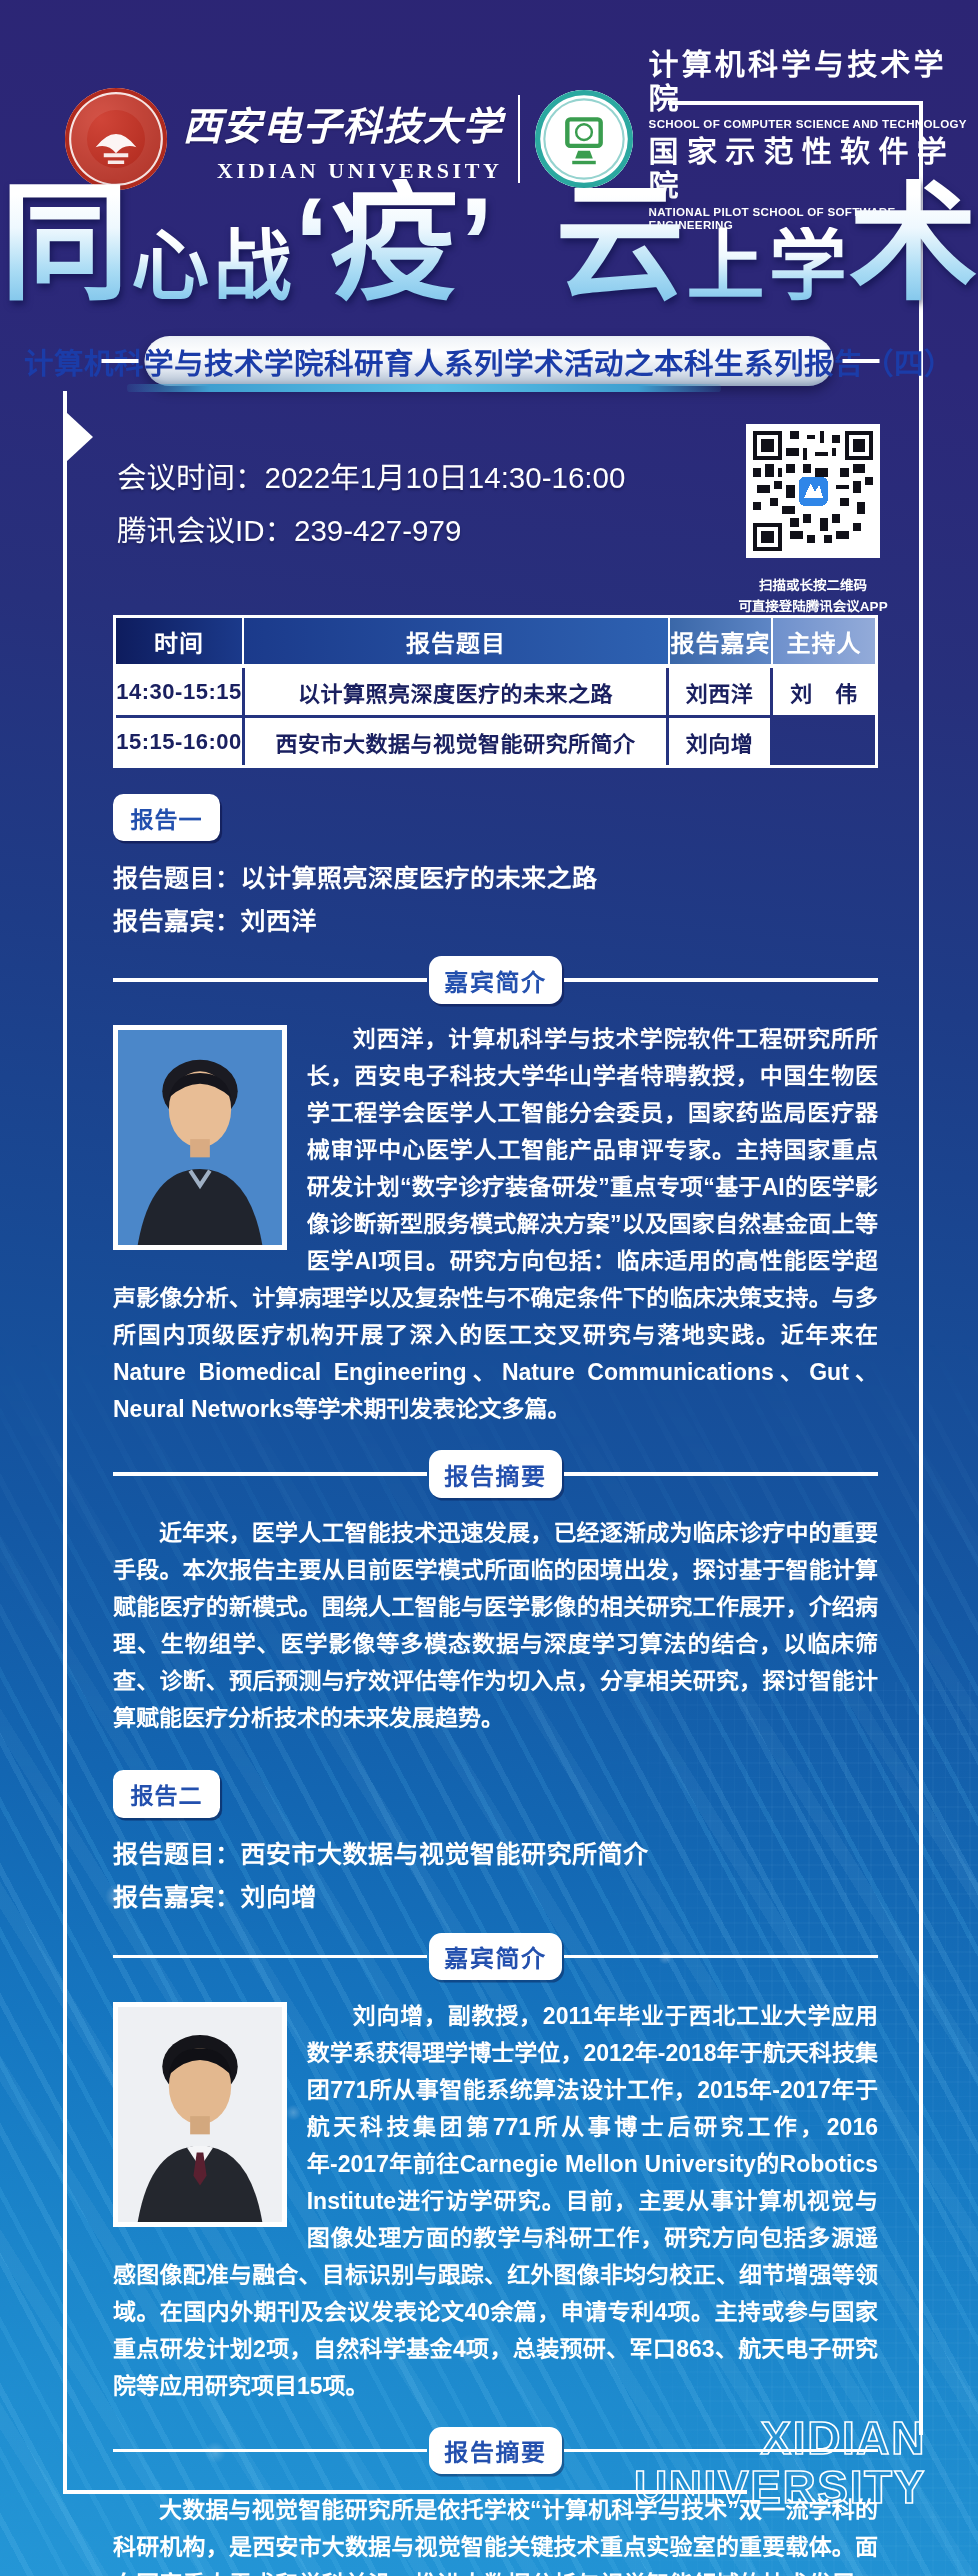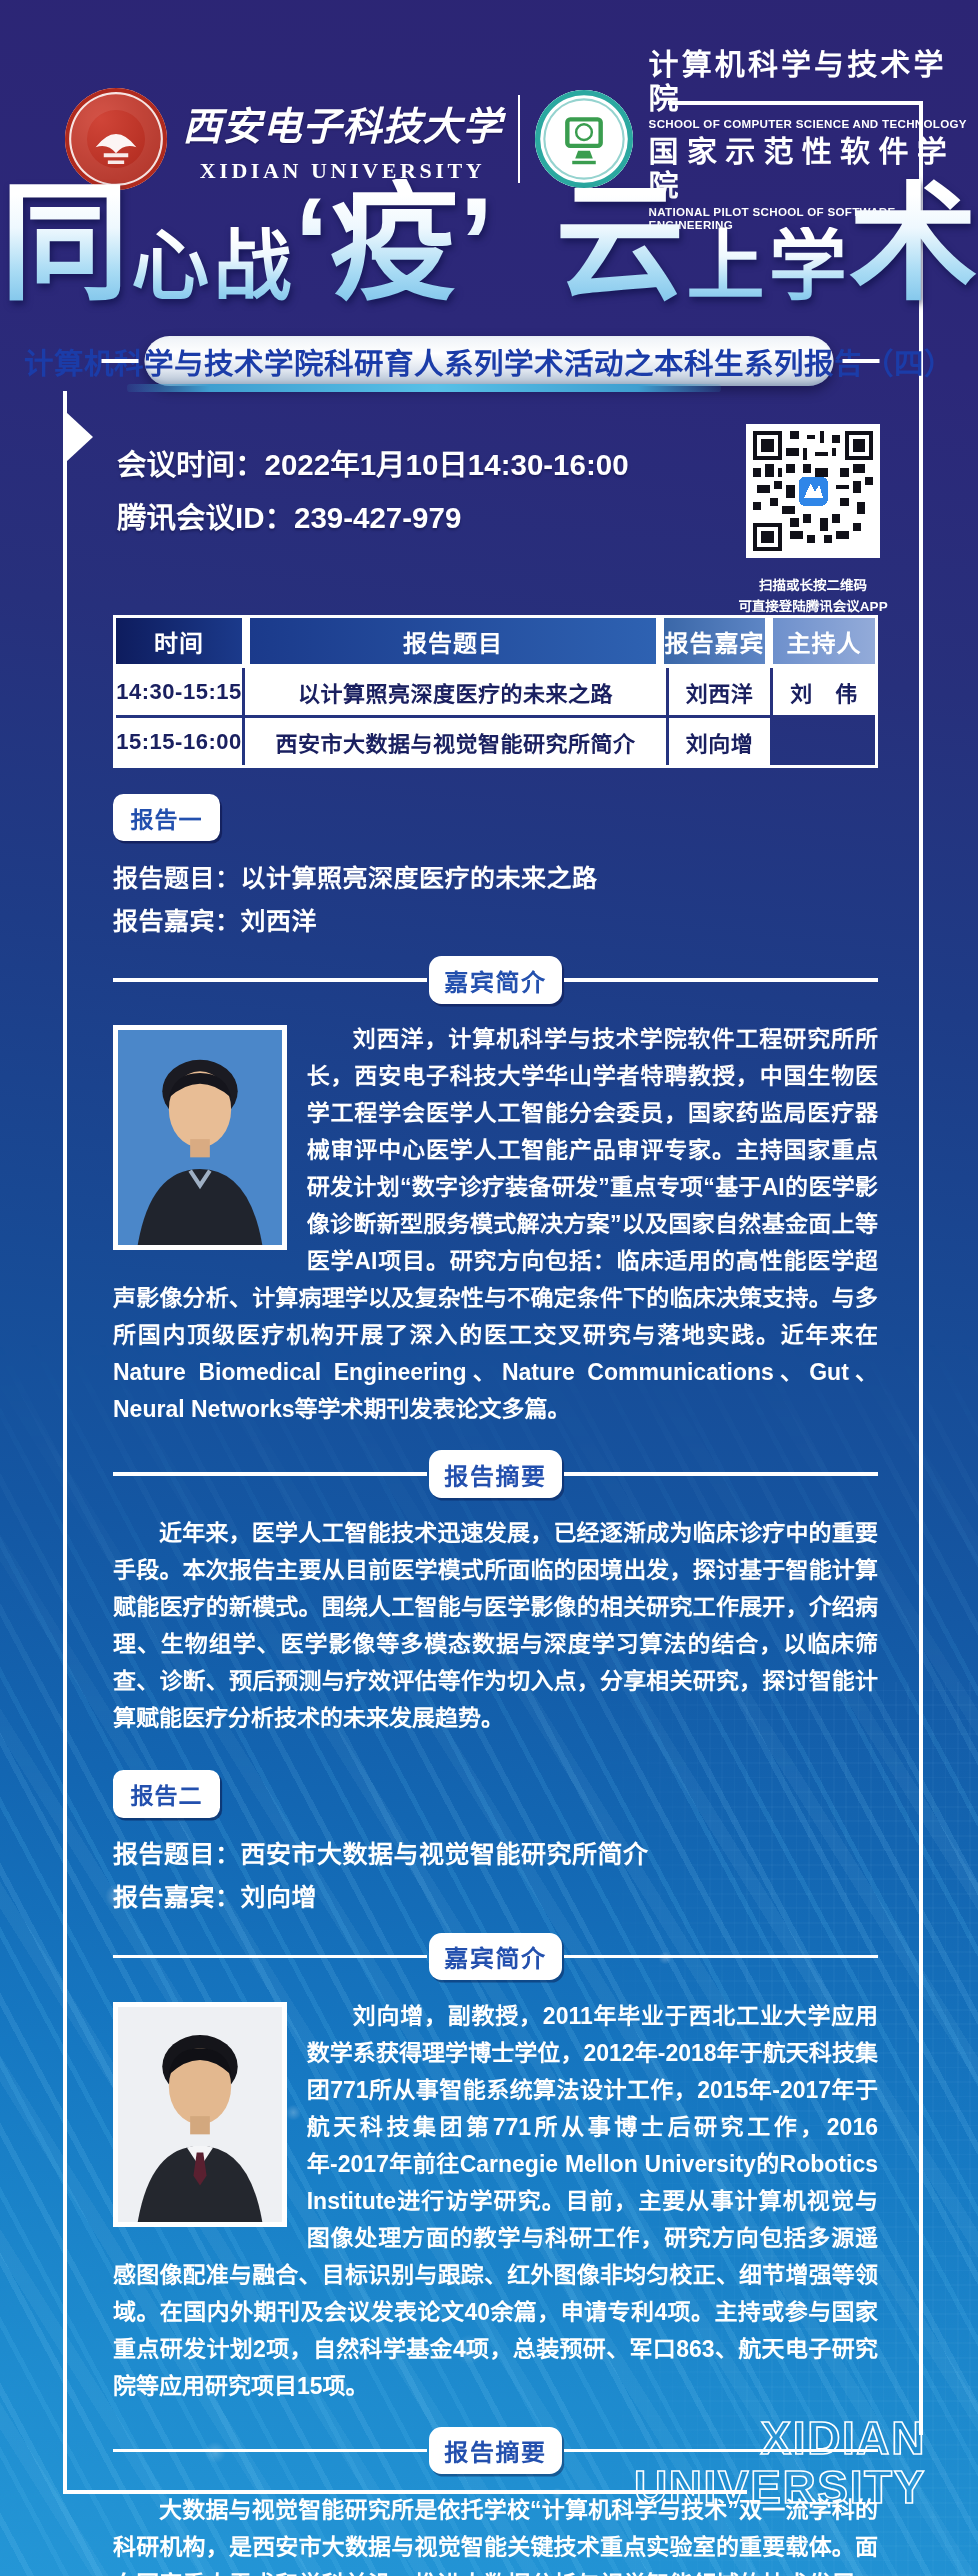--- a/index.html
+++ b/index.html
@@ -43,21 +43,21 @@
   .f-left{left:63px;top:391px;width:3.6px;height:2103px;}
   .f-bottom{left:63px;top:2490px;width:684px;height:3.6px;}
   .f-arrow{position:absolute;left:66px;top:412px;width:0;height:0;background:none;
     border-left:27px solid #fff;border-top:25px solid transparent;border-bottom:25px solid transparent;}
   
   .header{position:absolute;top:48px;left:65px;display:flex;align-items:center;gap:15.5px;color:#fff;}
   .seal{width:102px;height:102px;border-radius:50%;flex:none;position:relative;
     background:radial-gradient(circle at 35% 30%,#d04538,#b02a1e 70%);
     box-shadow:inset 0 0 0 4.1px #b02a1e, inset 0 0 0 6.2px rgba(255,255,255,.85), inset 0 0 0 22px rgba(255,255,255,.08);}
   .seal svg{position:absolute;inset:0;}
-  .uni-name{display:flex;flex-direction:column;align-items:center;gap:7px;}
+  .uni-name{display:flex;flex-direction:column;align-items:flex-end;gap:7px;}
   .uni-script{font-family:"DejaVu Serif","Liberation Serif",serif;font-style:italic;font-weight:bold;
     font-size:39px;letter-spacing:1px;white-space:nowrap;text-shadow:0 1px 2.1px rgba(0,0,40,.4);}
   .uni-en{font-family:"Liberation Serif","DejaVu Serif",serif;font-weight:bold;font-size:22px;letter-spacing:3.6px;}
   .logo-div{width:1.6px;height:88px;background:#fff;flex:none;}
   .emblem{width:98px;height:98px;border-radius:50%;flex:none;position:relative;background:#fff;
     box-shadow:inset 0 0 0 5.2px #2ba8a0, inset 0 0 0 8.3px #fff, inset 0 0 0 10.4px rgba(43,168,160,.5);}
   .emblem svg{position:absolute;inset:0;}
   .school-names{display:flex;flex-direction:column;line-height:1.12;}
   .school-cn{font-size:30px;font-weight:bold;letter-spacing:3.1px;}
   .school-cn.sp{letter-spacing:8.3px;}
@@ -76,29 +76,29 @@
   .banner{position:absolute;top:336px;left:50%;transform:translateX(-50%);width:689px;height:50px;
     border-radius:28px;display:flex;align-items:center;justify-content:center;
     background:linear-gradient(180deg,#eef2f7 0%,#ffffff 35%,#dde4ee 70%,#a9b9cc 100%);
     box-shadow:0 5.2px 11.4px rgba(0,0,25,.38), inset 0 -2.6px 4.1px rgba(120,140,170,.45);}
   .banner::before,.banner::after{content:"";position:absolute;top:calc(50% - 2.1px);width:37px;height:4.1px;background:#fff;}
   .banner::before{left:-43px;} .banner::after{right:-46px;}
   .banner-text{font-size:29.5px;font-weight:bold;color:#1b3ca8;letter-spacing:0.5px;white-space:nowrap;}
   .banner-bar{position:absolute;top:384px;left:127px;width:594px;height:8.3px;border-radius:3.1px;
     background:linear-gradient(90deg,rgba(46,127,180,.15),#3f9fd0 14%,#58c0e7 52%,#3f9fd0 86%,rgba(46,127,180,.15));}
   
-  .meeting{position:absolute;left:117px;top:438px;color:#fff;font-weight:bold;font-size:29.5px;line-height:53px;
+  .meeting{position:absolute;left:117px;top:451px;color:#fff;font-weight:normal;font-size:29.5px;line-height:53px;
     text-shadow:0 1.6px 2.6px rgba(0,0,40,.35);white-space:nowrap;}
   .qr-wrap{position:absolute;left:746px;top:424px;width:134px;display:flex;flex-direction:column;align-items:center;}
   .qr-box{width:134px;height:134px;background:#fff;padding:6.7px;box-sizing:border-box;}
   .qr-box svg{width:100%;height:100%;display:block;}
   .qr-cap{margin-top:17px;color:#fff;font-size:13.5px;font-weight:bold;line-height:21px;text-align:center;white-space:nowrap;}
   
   .schedule{position:absolute;left:113px;top:615px;width:765px;border:3.6px solid #fff;box-sizing:border-box;}
-  .sched-head{display:grid;grid-template-columns:126px 1fr 101px 102px;column-gap:8px;background:#fff;
+  .sched-head{display:grid;grid-template-columns:126px 1fr 101px 102px;column-gap:2px;background:#fff;
     border-bottom:4.7px solid #fff;}
   .sched-head .hc{height:46px;display:flex;align-items:center;justify-content:center;
     color:#fff;font-size:24px;font-weight:bold;letter-spacing:1px;}
   .hc1{background:linear-gradient(90deg,#0e1c5e,#1b3a8b);}
   .hc2{background:linear-gradient(90deg,#1b3a8b,#2e62b2);}
   .hc3{background:linear-gradient(90deg,#3a67a8,#5e86c5);}
   .hc4{background:linear-gradient(90deg,#6e90cc,#93abd9);}
   .sched-body{display:grid;grid-template-columns:126px 1fr 101px 102px;gap:3px;}
   .sched-body .bc{background:#fff;color:#1a2060;font-size:22px;font-weight:bold;height:47px;
     display:flex;align-items:center;justify-content:center;letter-spacing:0.5px;}

